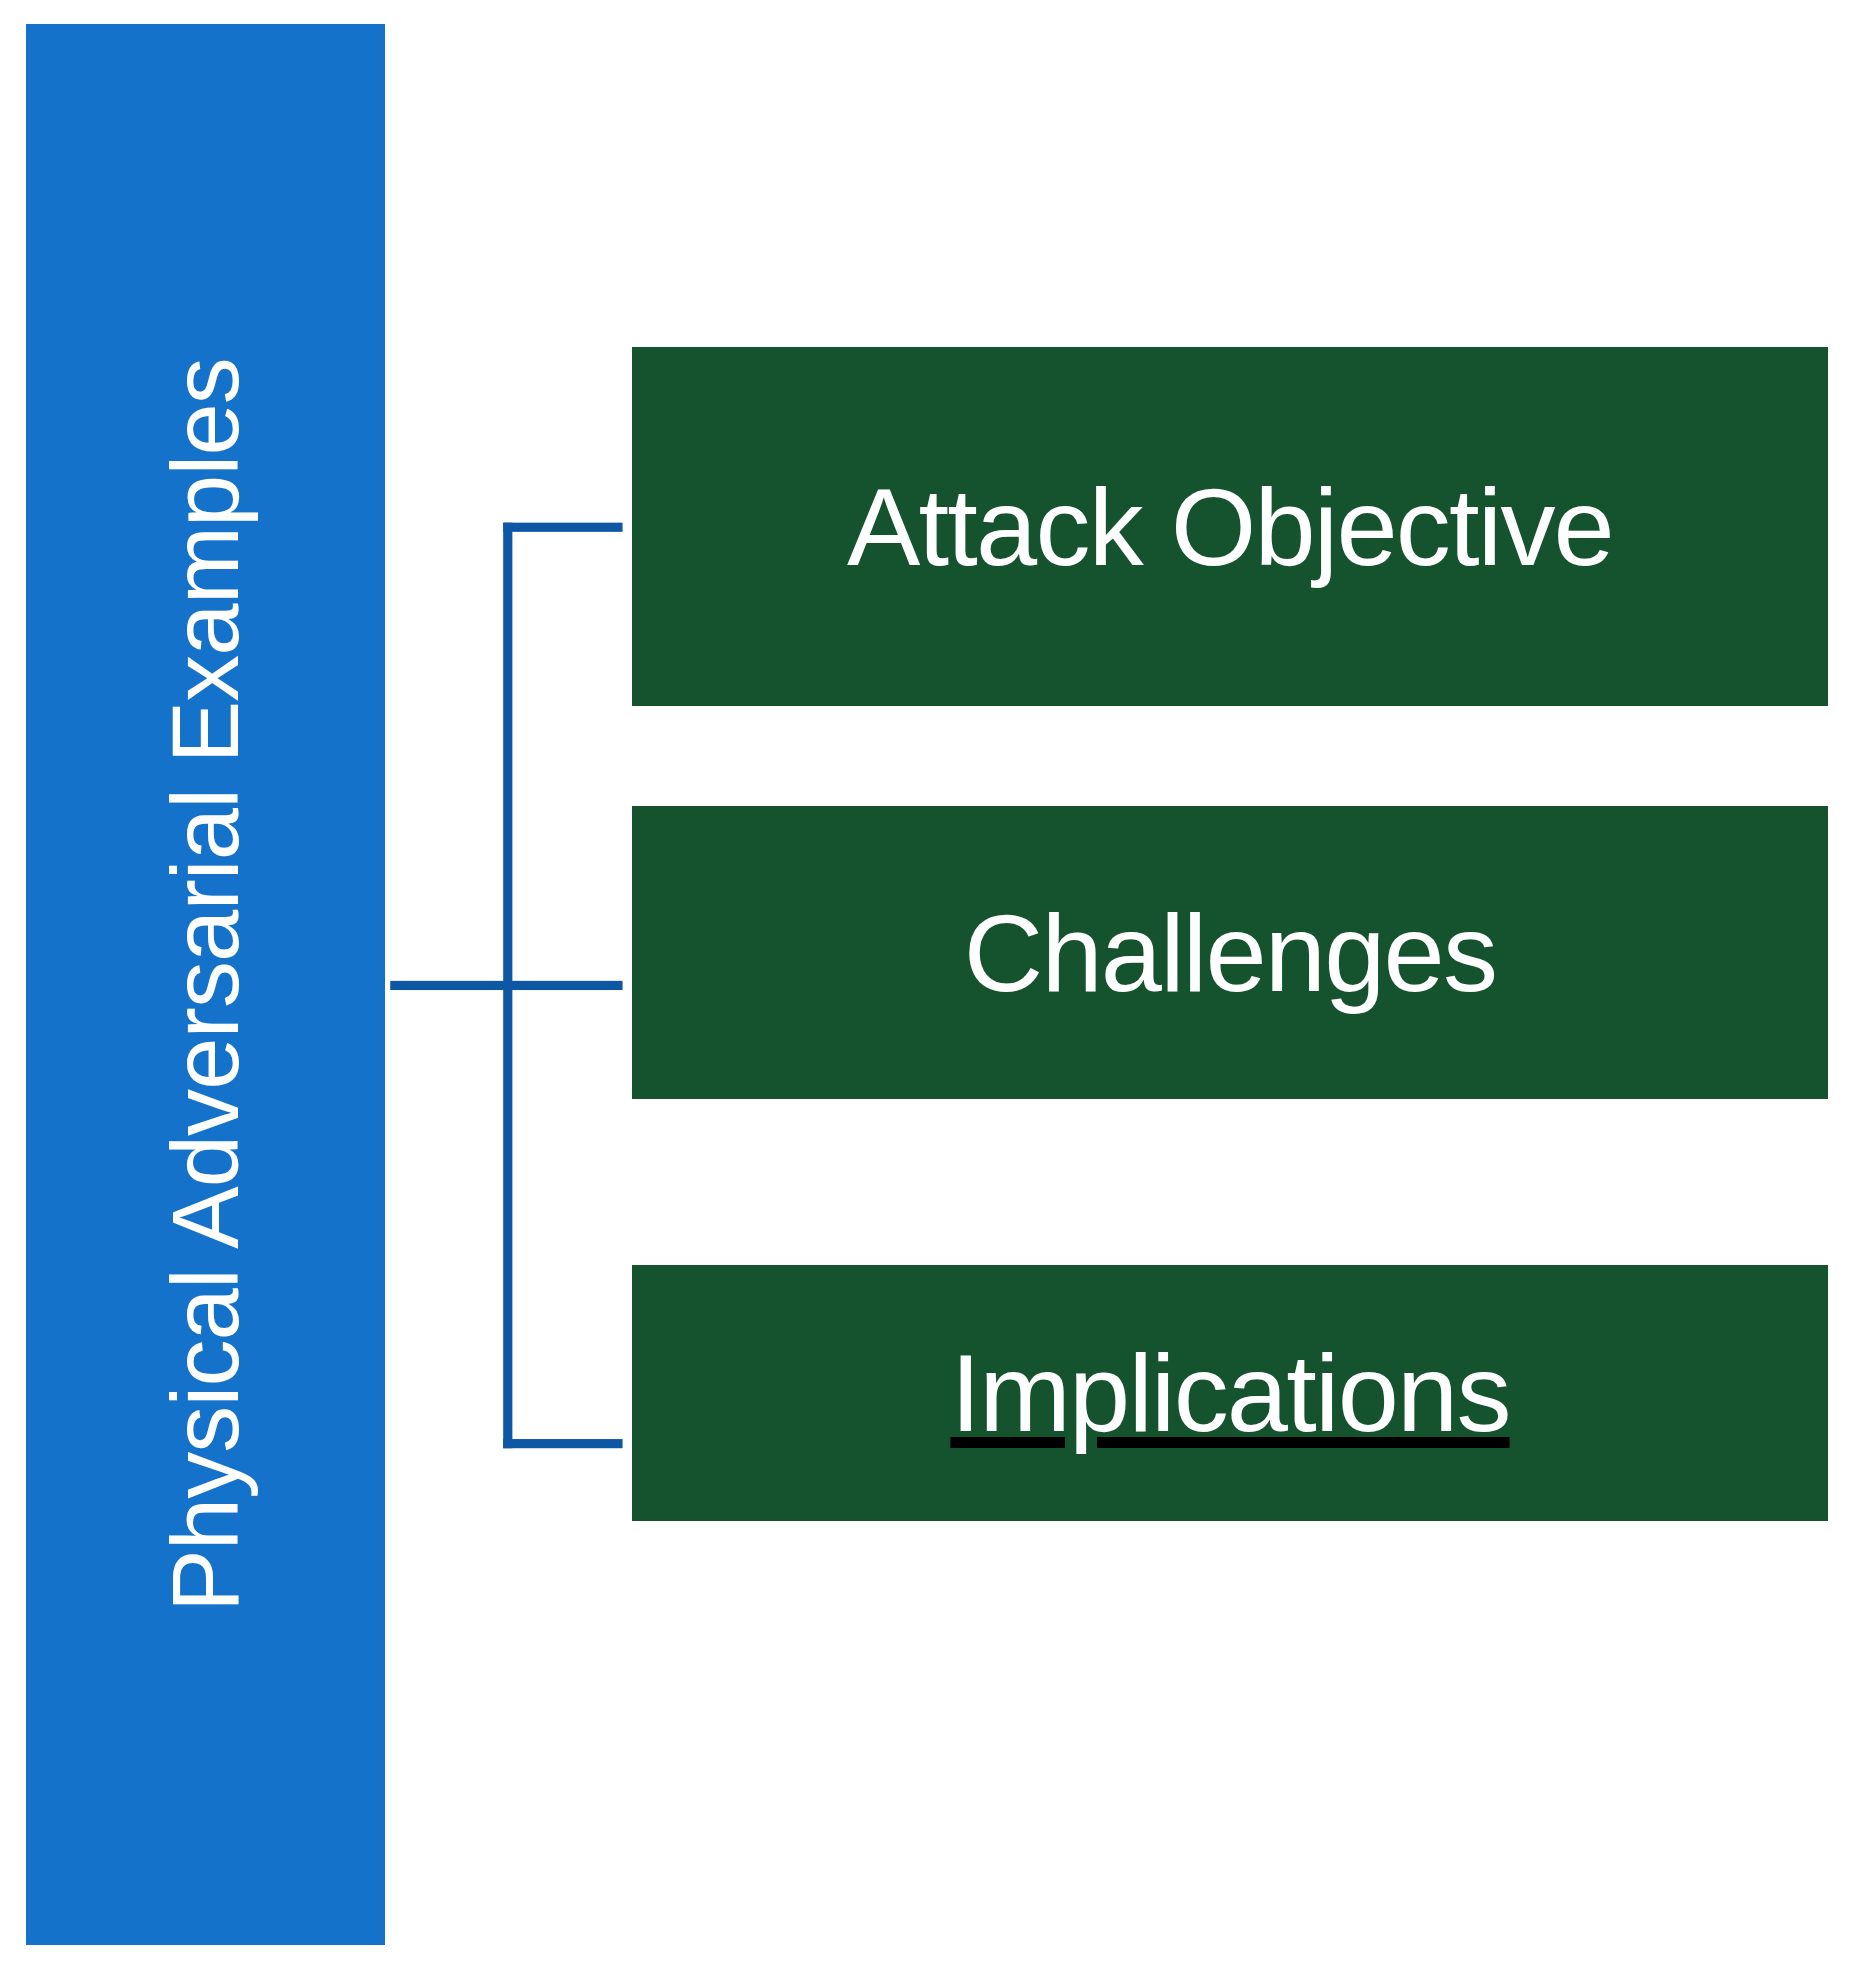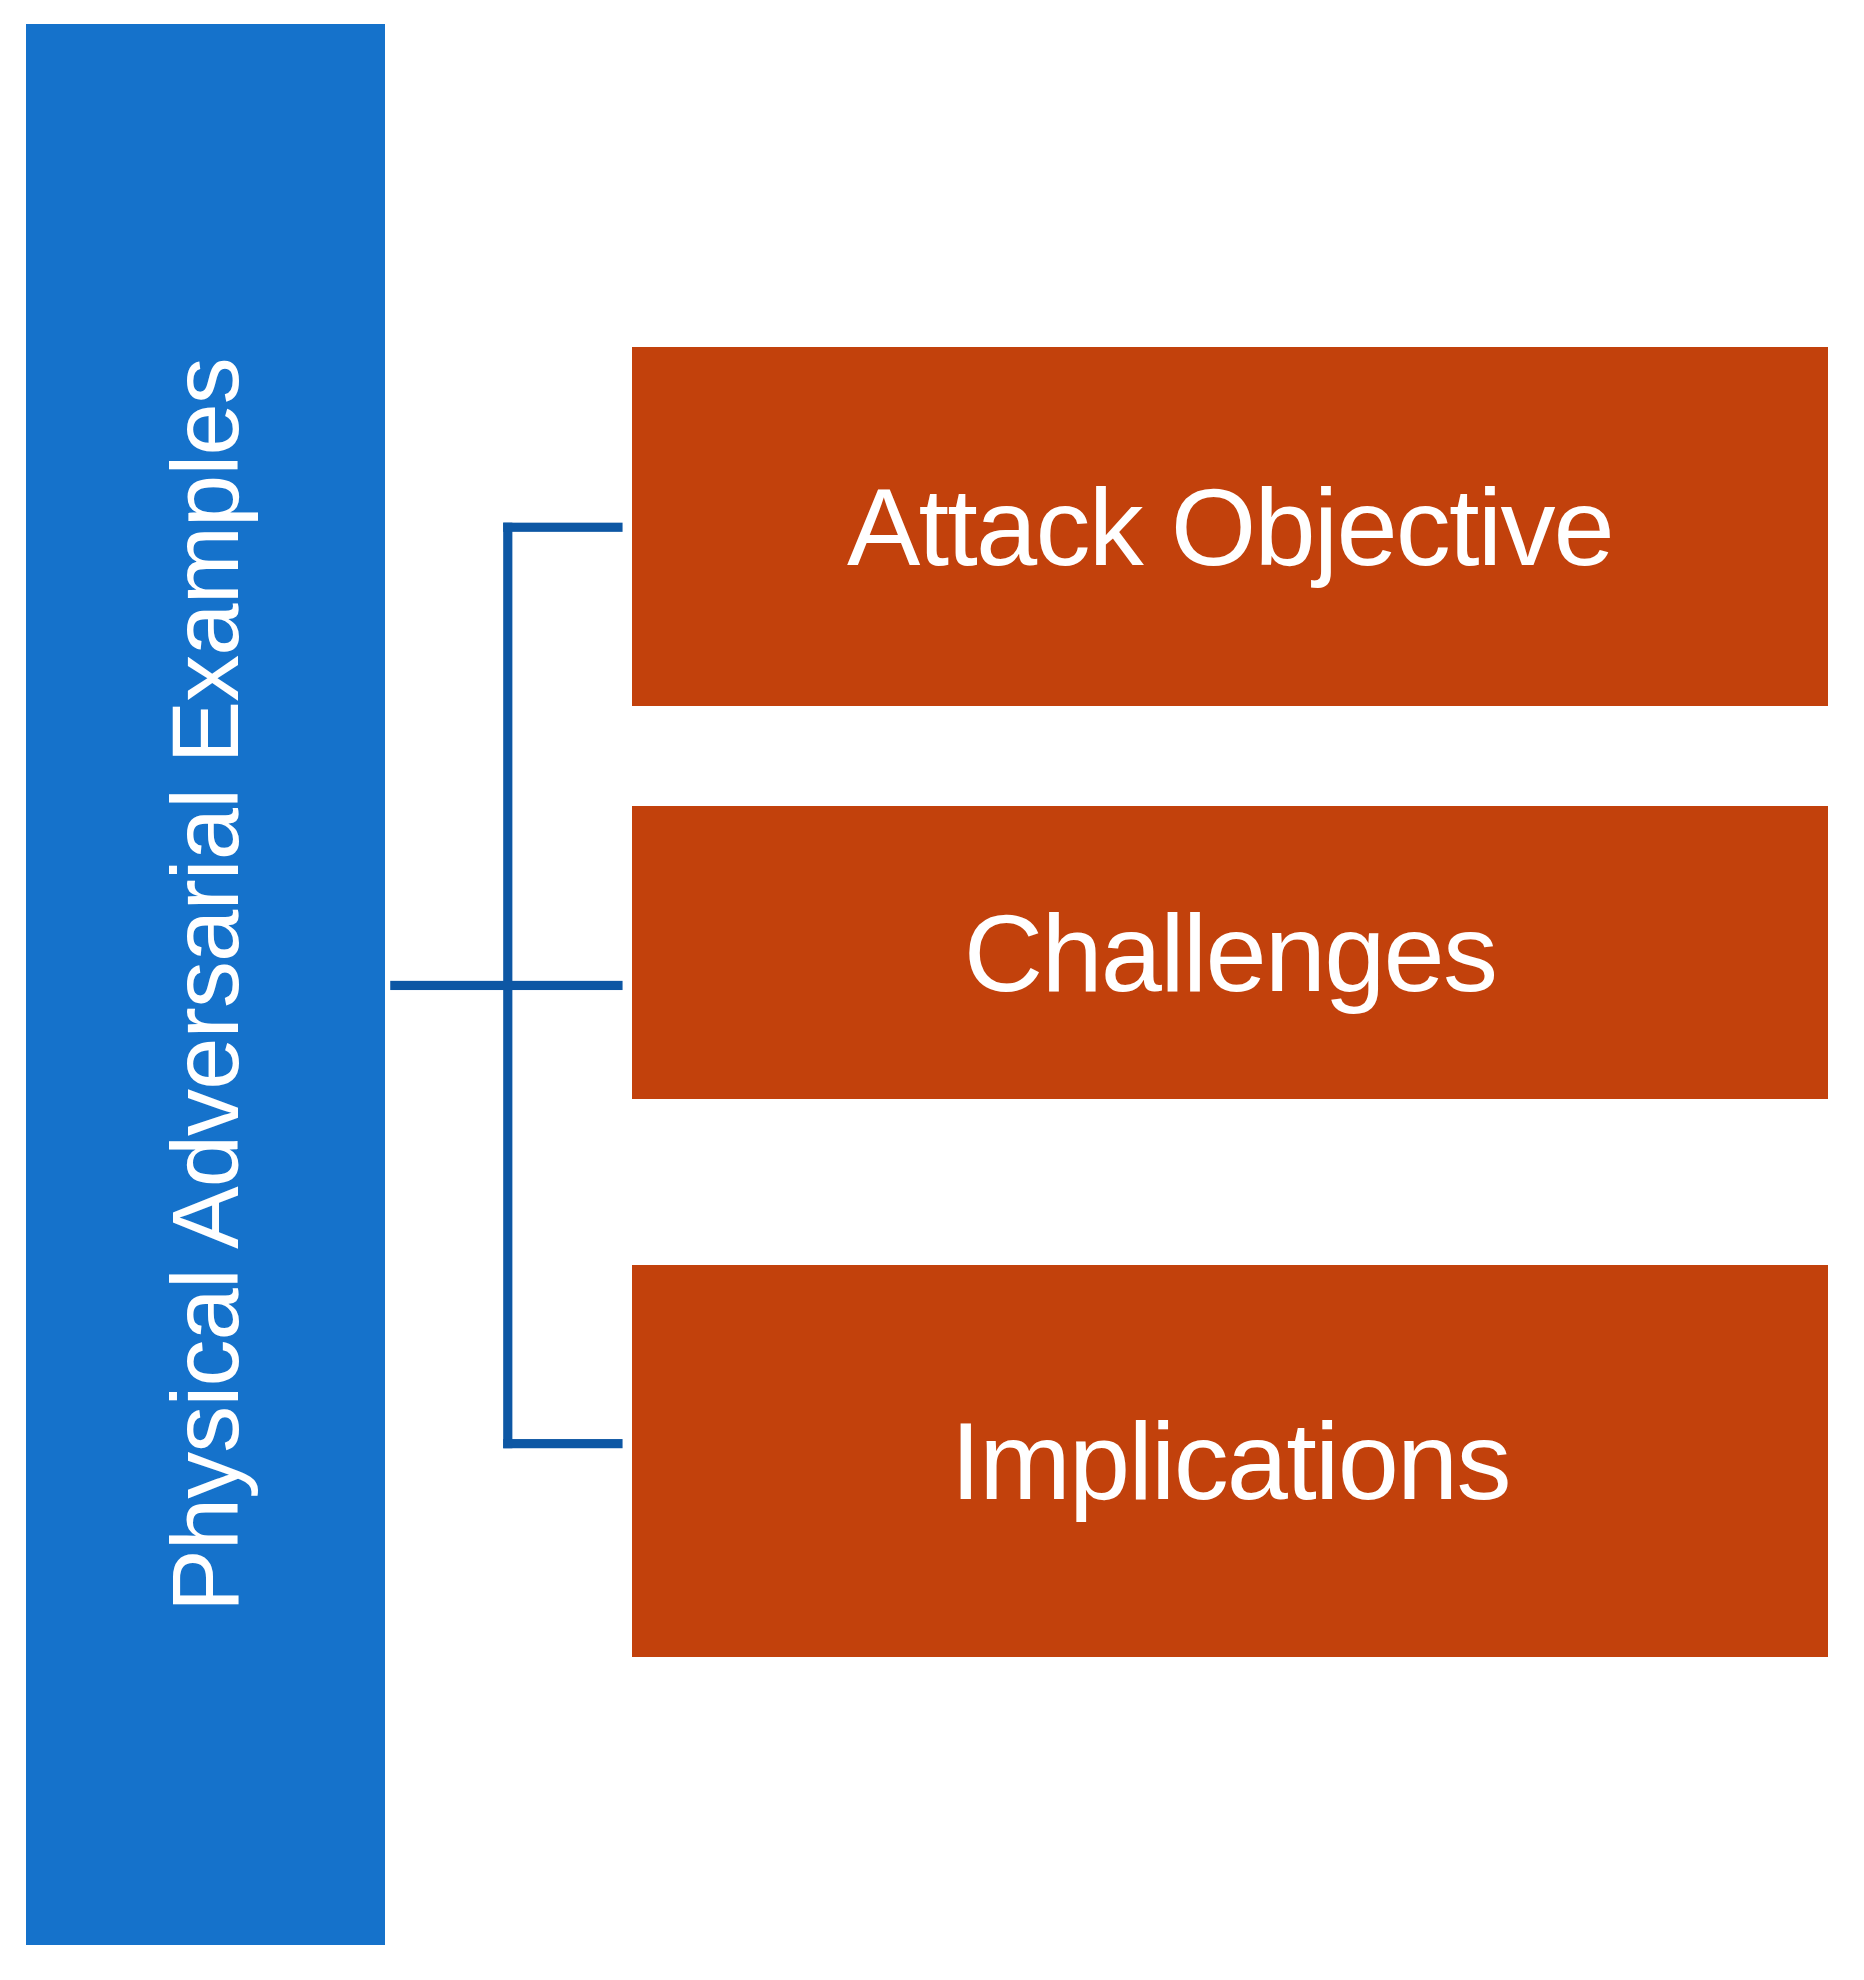--- a/index.html
+++ b/index.html
@@ -54,28 +54,28 @@
     width: 1864px;
     height: 1981px;
     pointer-events: none;
   }
 
   
   .child-node {
     position: absolute;
     left: 632px;
     width: 1196px;
-    background: #c2410c;
+    background: #14532d;
     display: flex;
     align-items: center;
     justify-content: center;
   }
   #child-0 { top: 347px;  height: 359px; }
   #child-1 { top: 806px;  height: 293px; }
-  #child-2 { top: 1265px; height: 392px; }
+  #child-2 { top: 1265px; height: 256px; text-decoration: underline; }
 
   .child-label {
     color: #ffffff;
     font-family: "Liberation Sans", sans-serif;
     font-size: 110px;
     font-weight: 400;
     line-height: 1;
     letter-spacing: -1.8px;
     white-space: nowrap;
     text-align: center;

